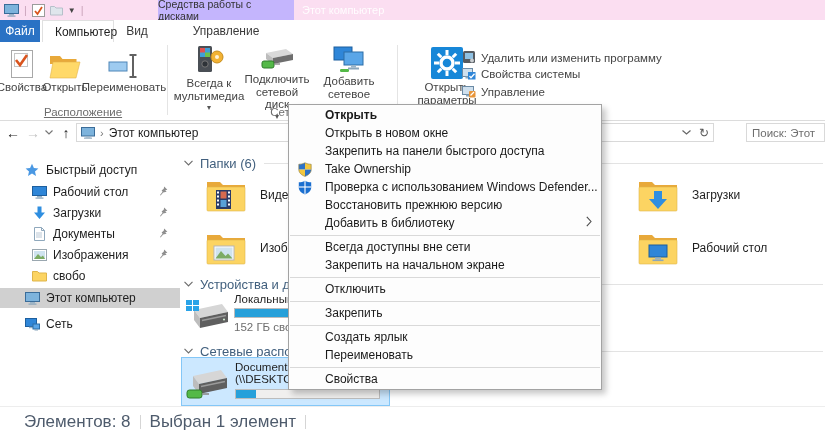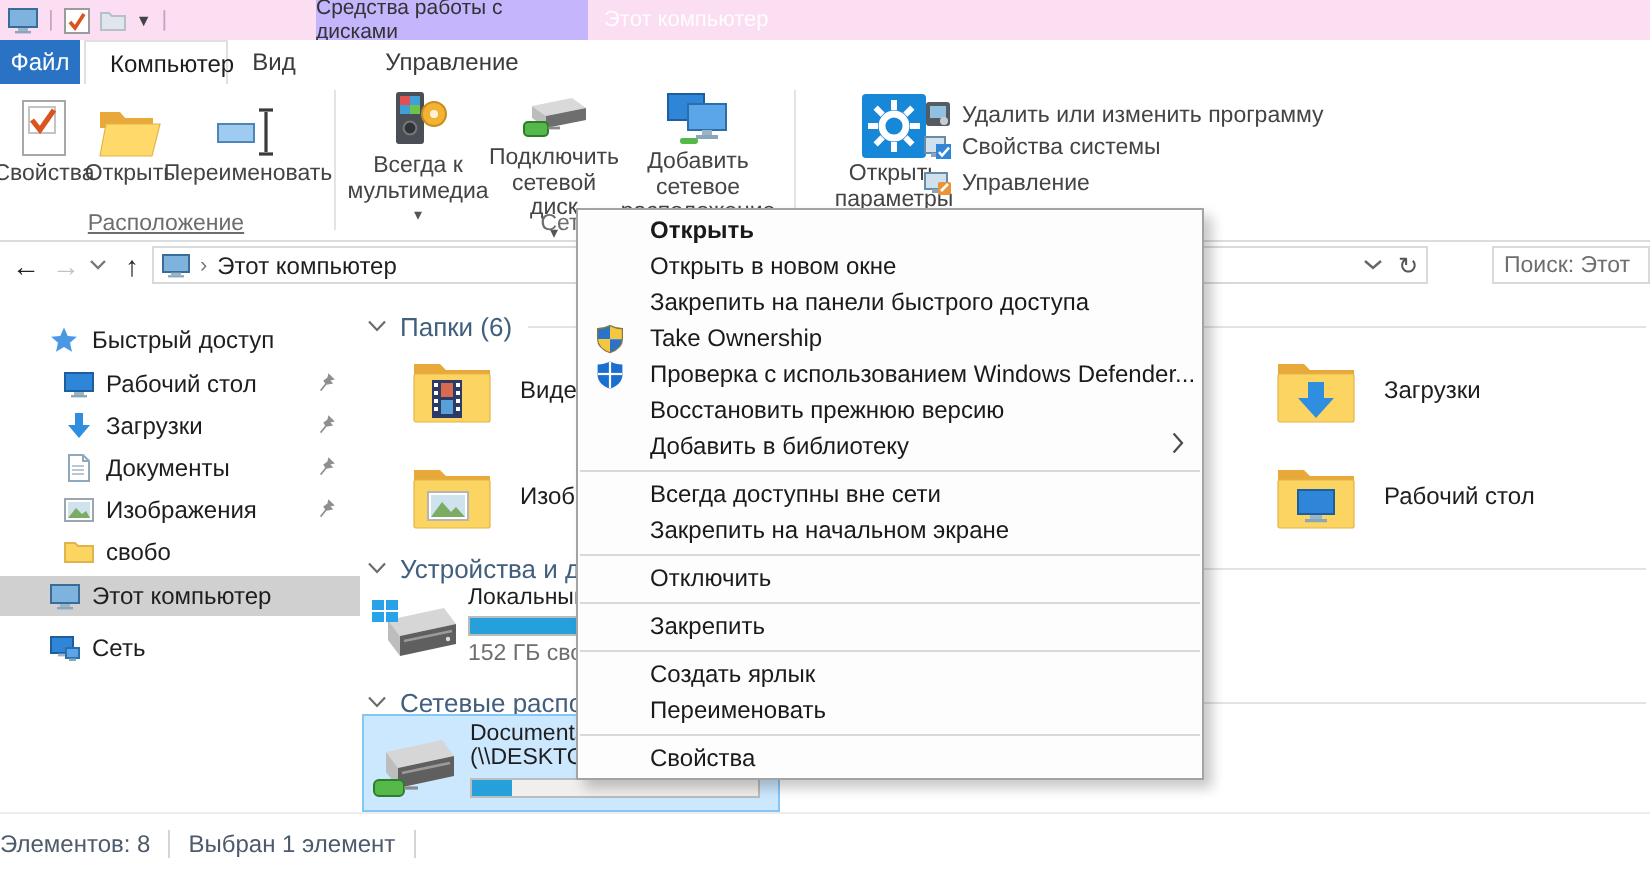--- a/index.html
+++ b/index.html
@@ -69,22 +69,22 @@
   .drive-tile { position:absolute; display:flex; cursor:default; }
   .drive-info { margin-left:6px; padding-top:1px; }
   .drive-name { font-size:11.5px; line-height:12px; }
   .pbar { margin-top:3px; width:115px; height:10px; border:1px solid #bcbcbc; background:#f0efee; }
   .pbar .fill { height:100%; background:#26a0da; }
   .drive-size { margin-top:3px; font-size:11.5px; color:#6e6e6e; }
   .net-tile-sel { position:absolute; left:181px; top:357px; width:209px; height:49px;
                   background:#cce8ff; border:1px solid #84c7f7; }
   
   .statusbar { position:absolute; left:0; top:406px; width:825px; height:30px; background:#fff;
-               border-top:1px solid #ededed; display:flex; align-items:center; padding-left:0;
-               font-size:12px; color:#4e5b6c; }
+               border-top:1px solid #ededed; display:flex; align-items:center; padding-left:24px;
+               font-size:17px; color:#4e5b6c; }
   .statusbar .vsep { width:1px; height:14px; background:#d5d5d5; margin:0 9px; }
   
   .ctx-menu { position:absolute; left:288px; top:104px; width:314px; background:#fdfdfd;
               border:1px solid #a3a3a3; box-shadow:4px 4px 6px rgba(0,0,0,0.22); z-index:50;
               padding:1px 0; }
   .mi { position:relative; height:18px; line-height:18px; padding-left:36px; font-size:12px;
         color:#1a1a1a; white-space:nowrap; cursor:default; }
   .mi.bold { font-weight:bold; }
   .mi .mic { position:absolute; left:9px; top:2px; width:15px; height:15px; }
   .mi .sub-arrow { position:absolute; right:9px; top:2px; }

